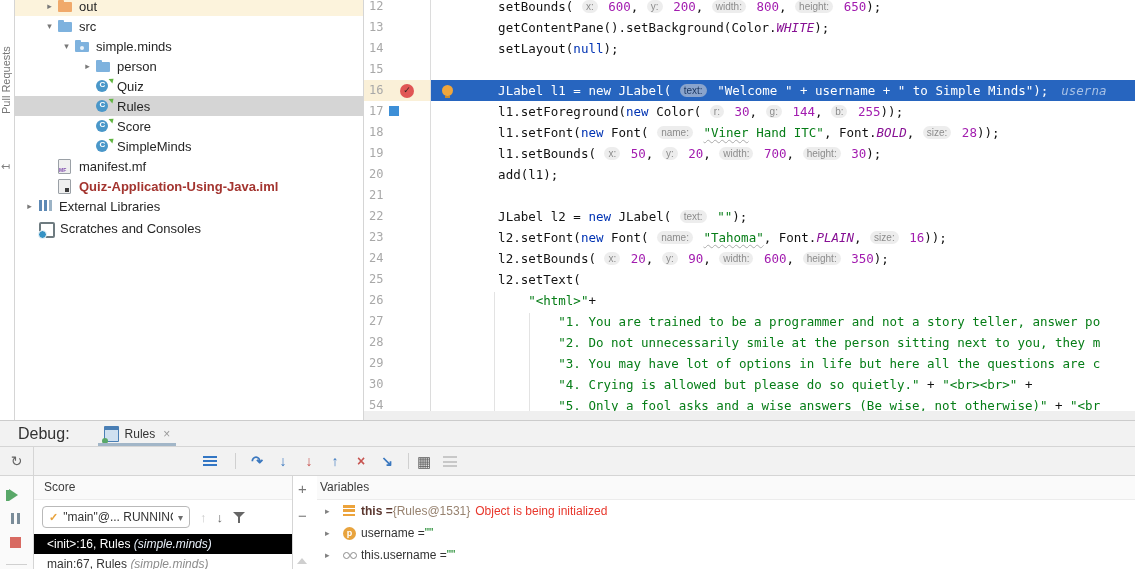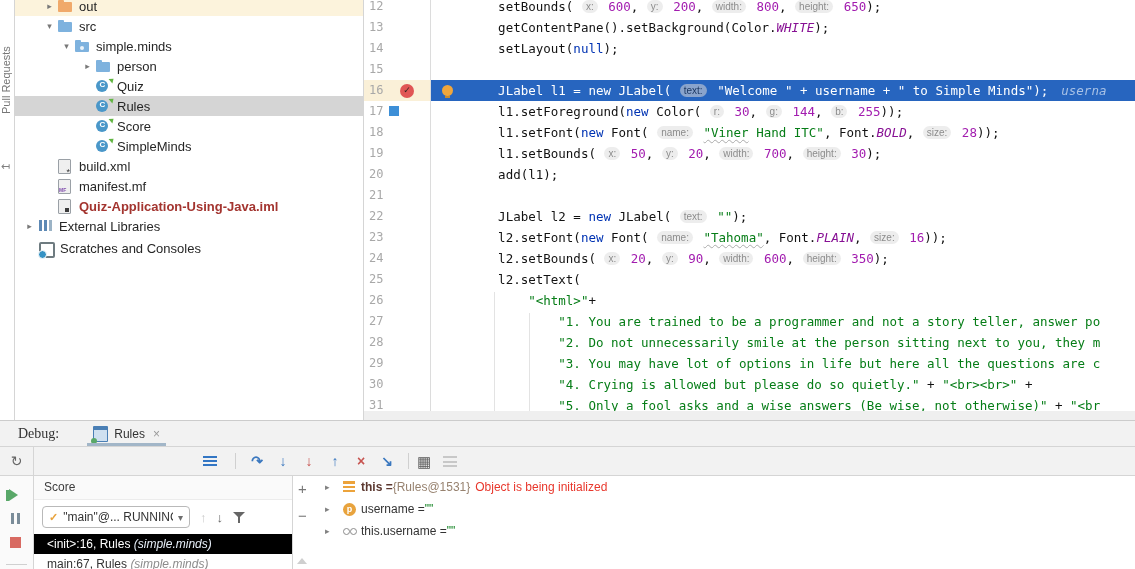--- a/index.html
+++ b/index.html
@@ -55,21 +55,21 @@
   .sq{color:#067D17;text-decoration:underline wavy #ABABAB 1px;text-underline-offset:2px;}
   .c{color:#871094;font-style:italic;}
   .w{color:#FFFFFF;}
   .h{color:#A9C2E6;font-style:italic;margin-left:13px;}
   .ch,.cs{display:inline-block;font-family:"Liberation Sans",sans-serif;font-size:10px;line-height:13px;padding:0 4px;border-radius:7px;background:#EDEDED;color:#8C8C8C;margin:0 3px 0 1px;vertical-align:1px;}
   .cs{background:#8AA4CC;color:#1F3A63;}
   .hsb{position:absolute;left:0;right:0;bottom:0;height:9px;background:#EFEFEF;z-index:2;}
   
   .debug{position:absolute;left:0;top:420px;width:1135px;height:149px;border-top:1px solid #CCCCCC;background:#fff;box-sizing:border-box;}
   .dhead{position:relative;height:25px;background:#F2F2F2;border-bottom:1px solid #D5D5D5;display:flex;align-items:center;padding-left:18px;}
-  .dhead .dtitle{font-size:14px;color:#333;margin-right:28px;font-family:Liberation Serif, serif;}
+  .dhead .dtitle{font-size:16px;color:#333;margin-right:28px;}
   .dtab{position:relative;display:flex;align-items:center;height:100%;padding:0 6px;gap:6px;}
   .dtab .underline{position:absolute;left:0;right:0;bottom:0;height:3px;background:#A2B6C8;}
   .i-debugwin{position:relative;width:13px;height:11px;background:#CFE0F0;border:1px solid #4A7FB5;border-top:4px solid #4A7FB5;border-radius:1px;}
   .i-debugwin::after{content:"";position:absolute;left:-3px;bottom:-3px;width:6px;height:6px;border-radius:50%;background:#59A869;}
   .dtab .tname{font-size:12px;color:#333;}
   .closex{color:#9A9A9A;font-size:12px;margin-left:2px;}
   .dtool{height:28px;background:#F2F2F2;border-bottom:1px solid #D5D5D5;display:flex;align-items:center;}
   .rerunbox{width:33px;flex:none;text-align:center;border-right:1px solid #D5D5D5;height:100%;display:flex;align-items:center;justify-content:center;}
   .ic{font-size:14px;line-height:1;}
   .blue{color:#3B78BF;font-weight:bold;}
@@ -187,27 +187,20 @@
             </span>
             <span class="tlabel">Score</span>
           </div>
           <div class="trow" style="padding-left: 81px;">
             <span class="chev" style="width: 0px;"></span>
             <span class="ticon">
               <span class="i-class" style="display: block;"></span>
             </span>
             <span class="tlabel">SimpleMinds</span>
           </div>
-          <div class="trow" style="padding-left: 43px;">
-            <span class="chev" style="width: 0px;"></span>
-            <span class="ticon">
-              <span class="ifile i-file-build" style="display: block;"></span>
-            </span>
-            <span class="tlabel">build.xml</span>
-          </div>
           <div class="trow" style="padding-left: 43px; align-items: center;">
             <span class="chev" style="width: 0px;"></span>
             <span class="ticon">
               <span class="ifile i-file-mf" style="display: block;"></span>
             </span>
             <span class="tlabel">manifest.mf</span>
           </div>
           <div class="trow" style="padding-left: 43px;">
             <span class="chev" style="width: 0px;"></span>
             <span class="ticon">
@@ -306,21 +299,21 @@
           </div>
           <div class="crow">
             <div class="ln">29</div>
             <div class="codec"><span class="d">            </span><span class="s">"3. You may have lot of options in life but here all the questions are c</span></div>
           </div>
           <div class="crow">
             <div class="ln">30</div>
             <div class="codec"><span class="d">            </span><span class="s">"4. Crying is allowed but please do so quietly."</span><span class="d"> + </span><span class="s">"&lt;br&gt;&lt;br&gt;"</span><span class="d"> +</span></div>
           </div>
           <div class="crow">
-            <div class="ln">31</div>
+            <div class="ln">54</div>
             <div class="codec"><span class="d">            </span><span class="s">"5. Only a fool asks and a wise answers (Be wise, not otherwise)"</span><span class="d"> + </span><span class="s">"&lt;br</span></div>
           </div>
         </div>
       <div class="hsb"></div>
     </div>
   </div>
 
   <div class="debug">
     <div class="dhead">
       <span class="dtitle">Debug:</span>
@@ -383,20 +376,21 @@
           </div>
       </div>
 
       <div class="watchbar">
         <span class="wbtn" style="top:5px;">+</span>
         <span class="wbtn" style="top:32px;">−</span>
         <span class="wup"></span>
       </div>
 
       <div class="vars">
+        <div class="phead">Variables</div>
         <div id="varlist">
             <div class="vrow">
               <span class="vchev">▸</span>
               <span class="vicon">
                 <span class="i-value" style="display: block;"></span>
               </span>
               <span class="vname warm">this = </span>
               <span class="vref">{Rules@1531}</span>
               <span class="vnote">Object is being initialized</span>
             </div>

